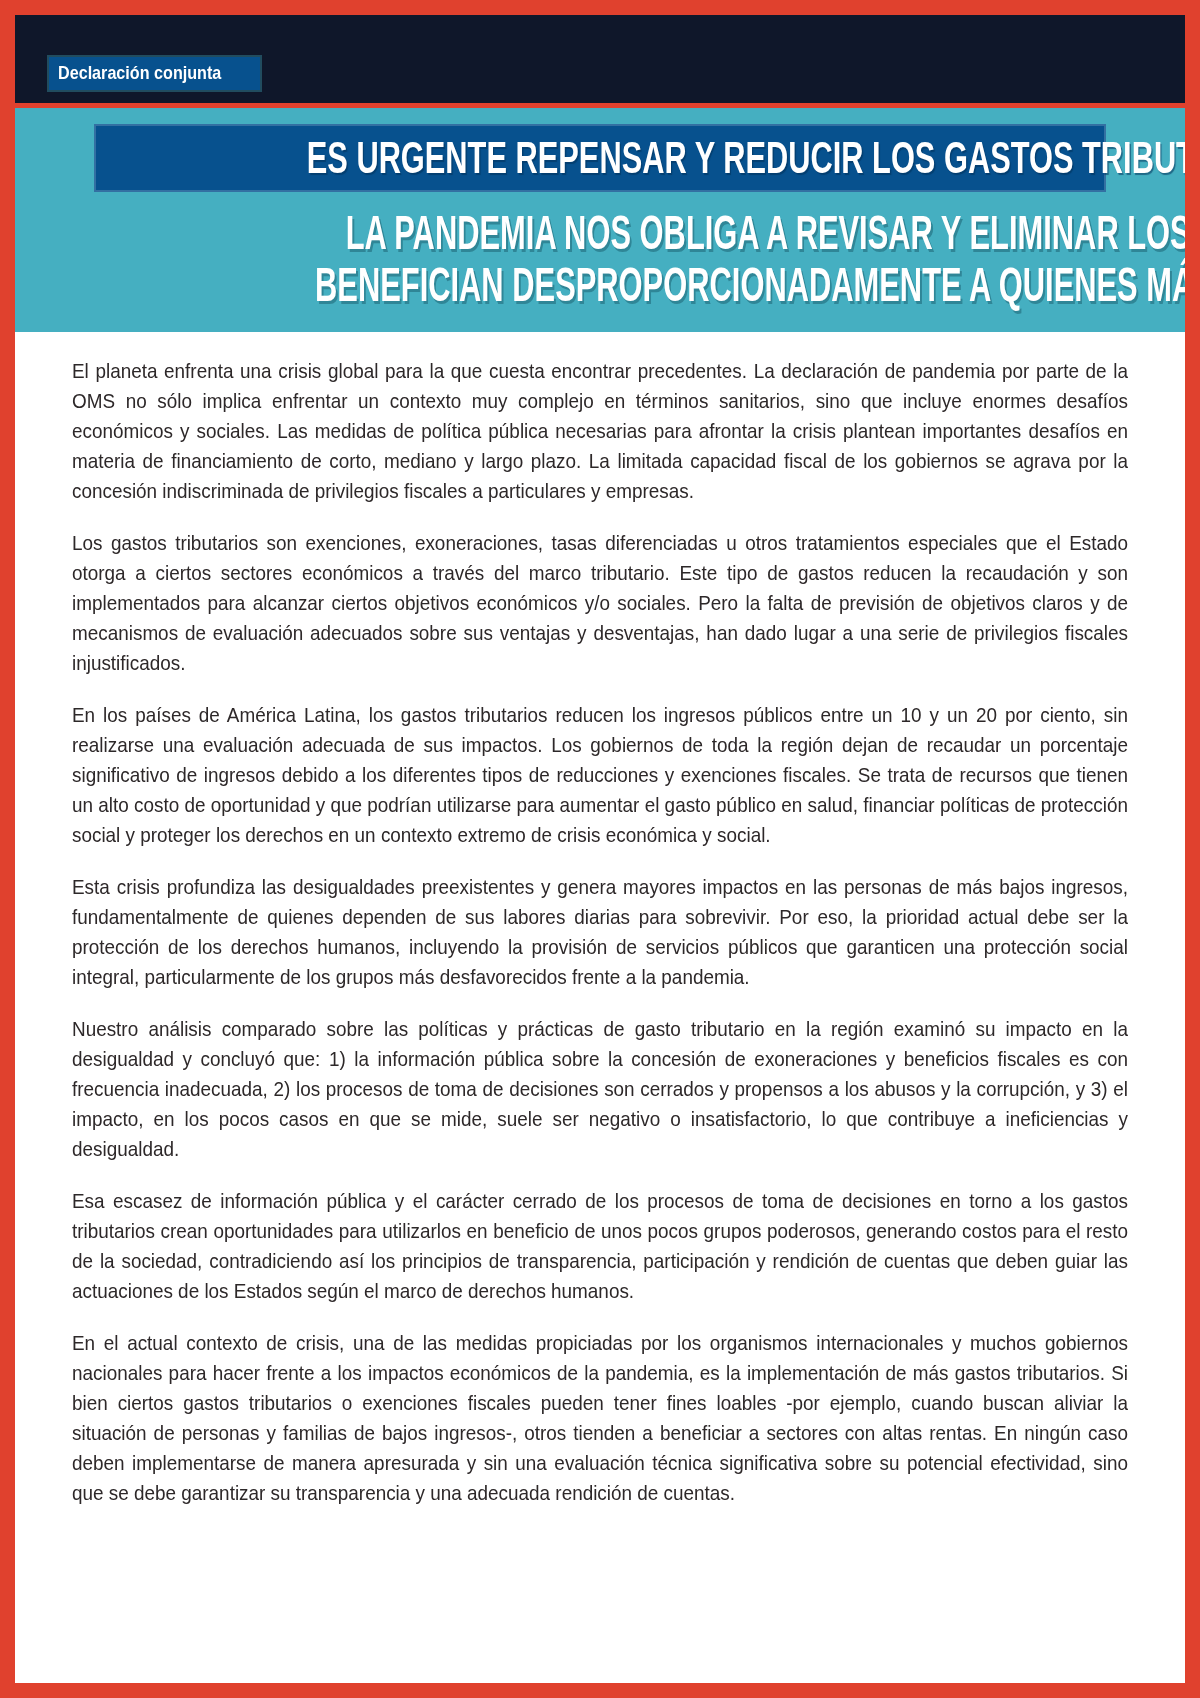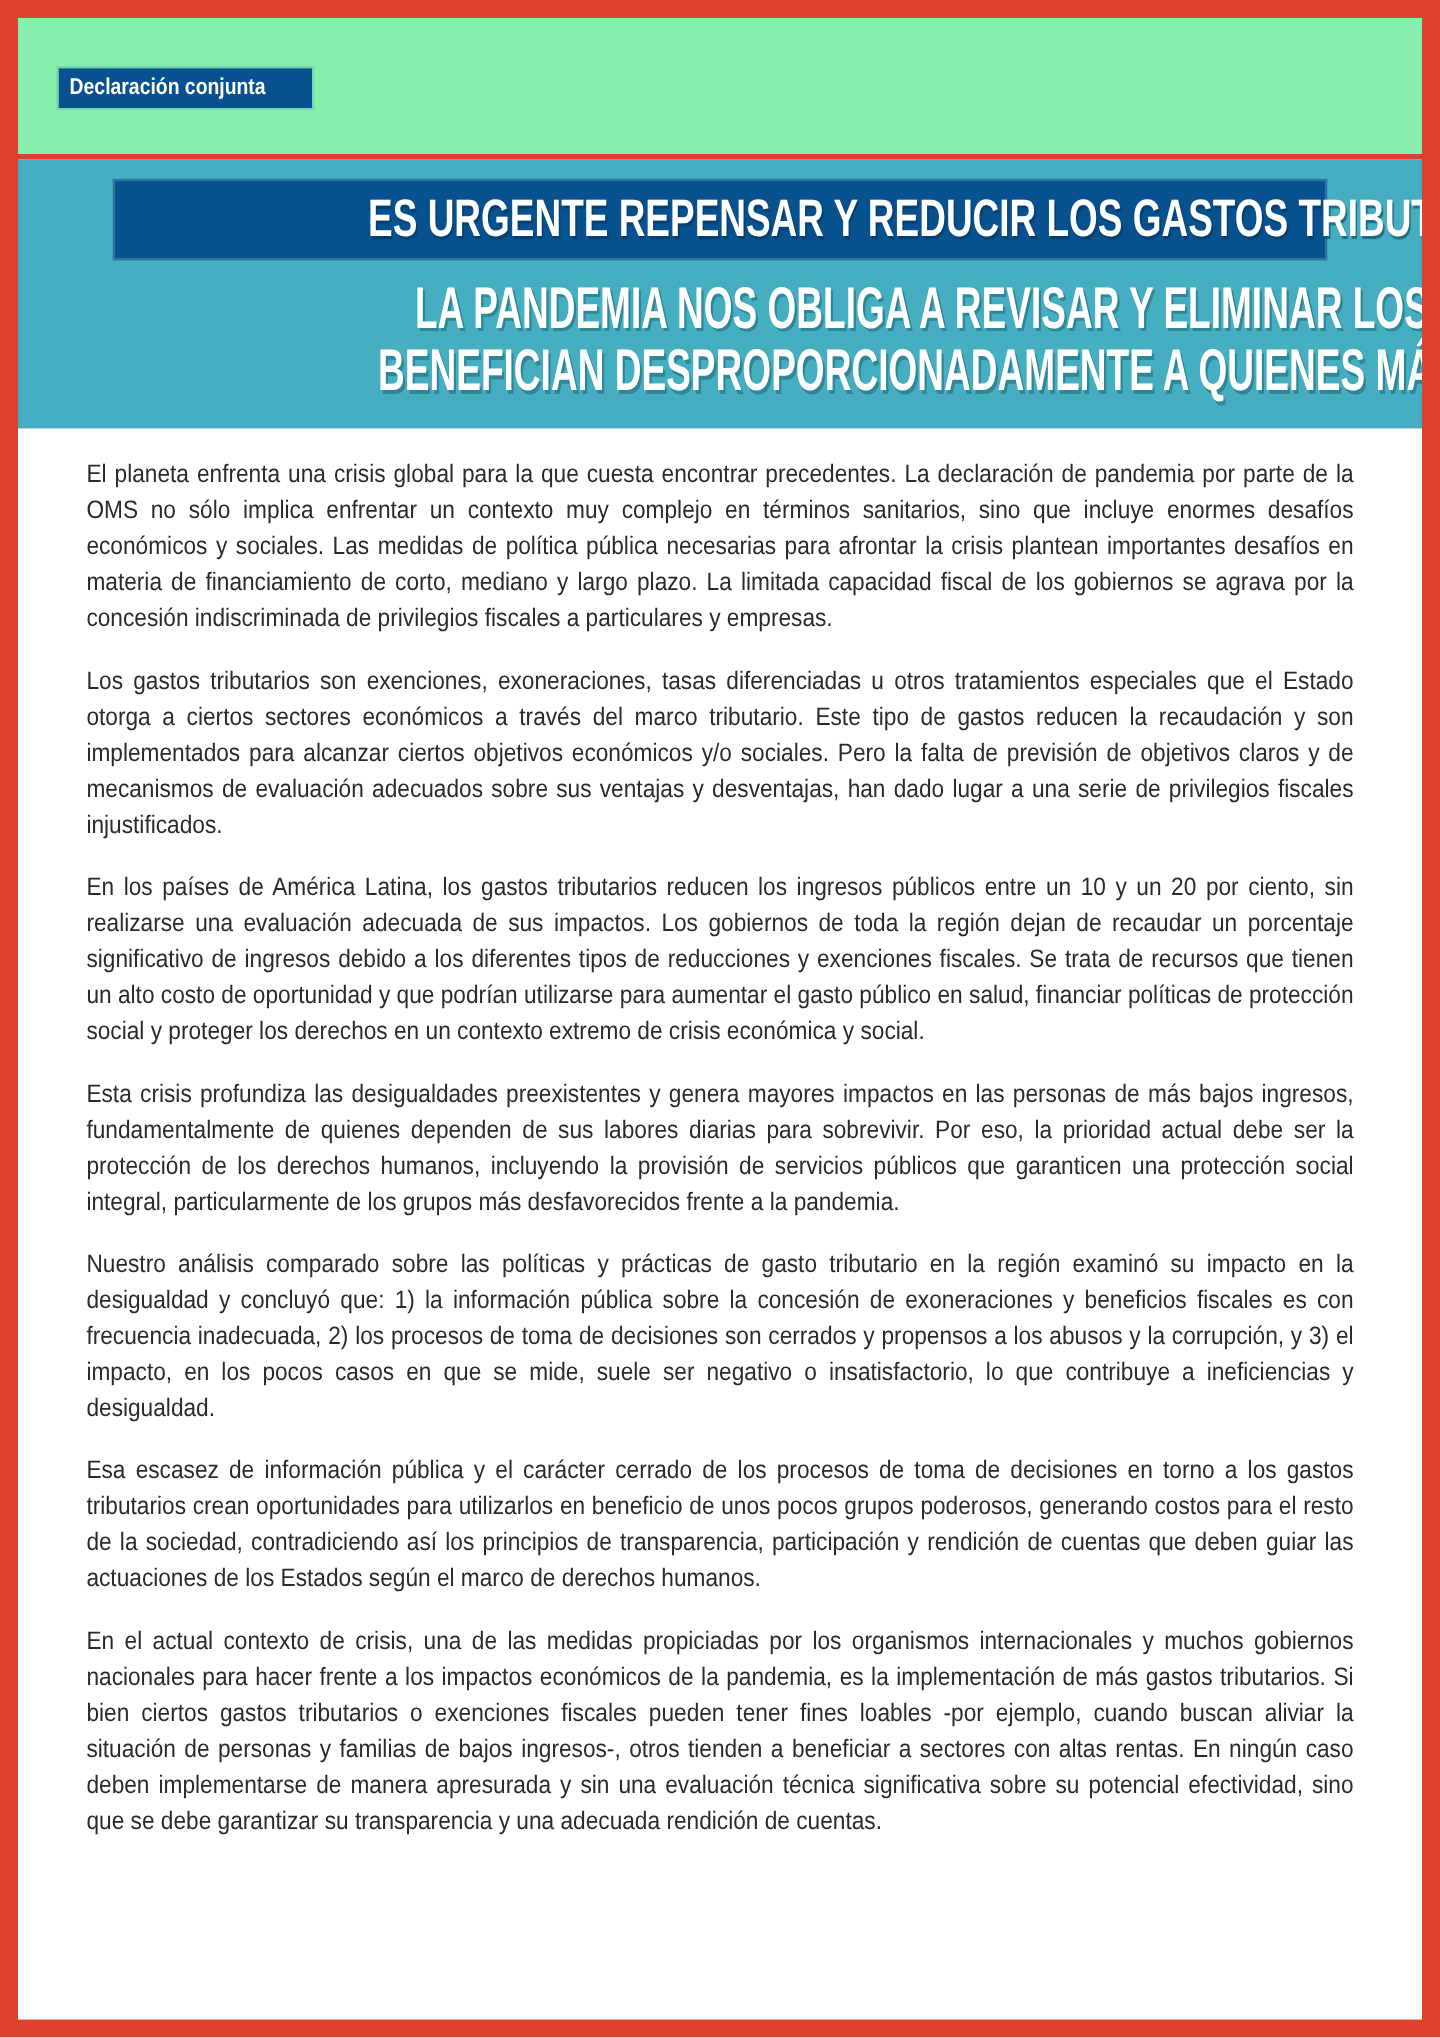--- a/index.html
+++ b/index.html
@@ -12,22 +12,22 @@
     box-sizing: border-box;
     width: 1200px;
     height: 1698px;
     border: 15px solid #e0412e;
     background: #ffffff;
     overflow: hidden;
   }
   
   .top-strip {
     position: relative;
-    height: 113px;
-    background: #86efac;
+    height: 88px;
+    background: #0f172a;
   }
   .badge {
     position: absolute;
     left: 34px;
     top: 42px;
     background: #07518e;
     color: #ffffff;
     font-size: 19px;
     font-weight: bold;
     padding: 5px 10px 6px 9px;

